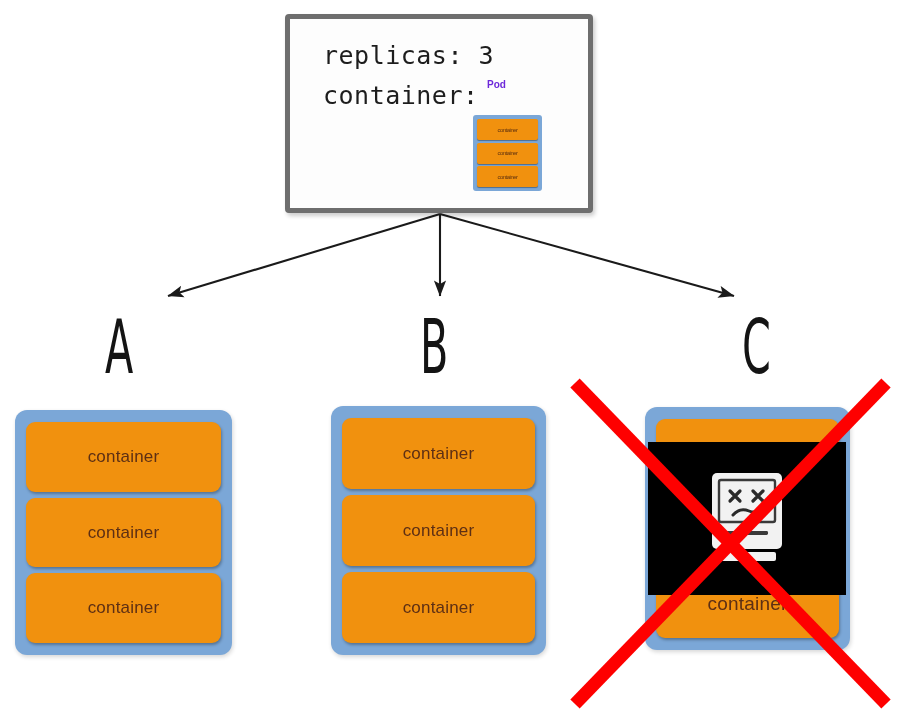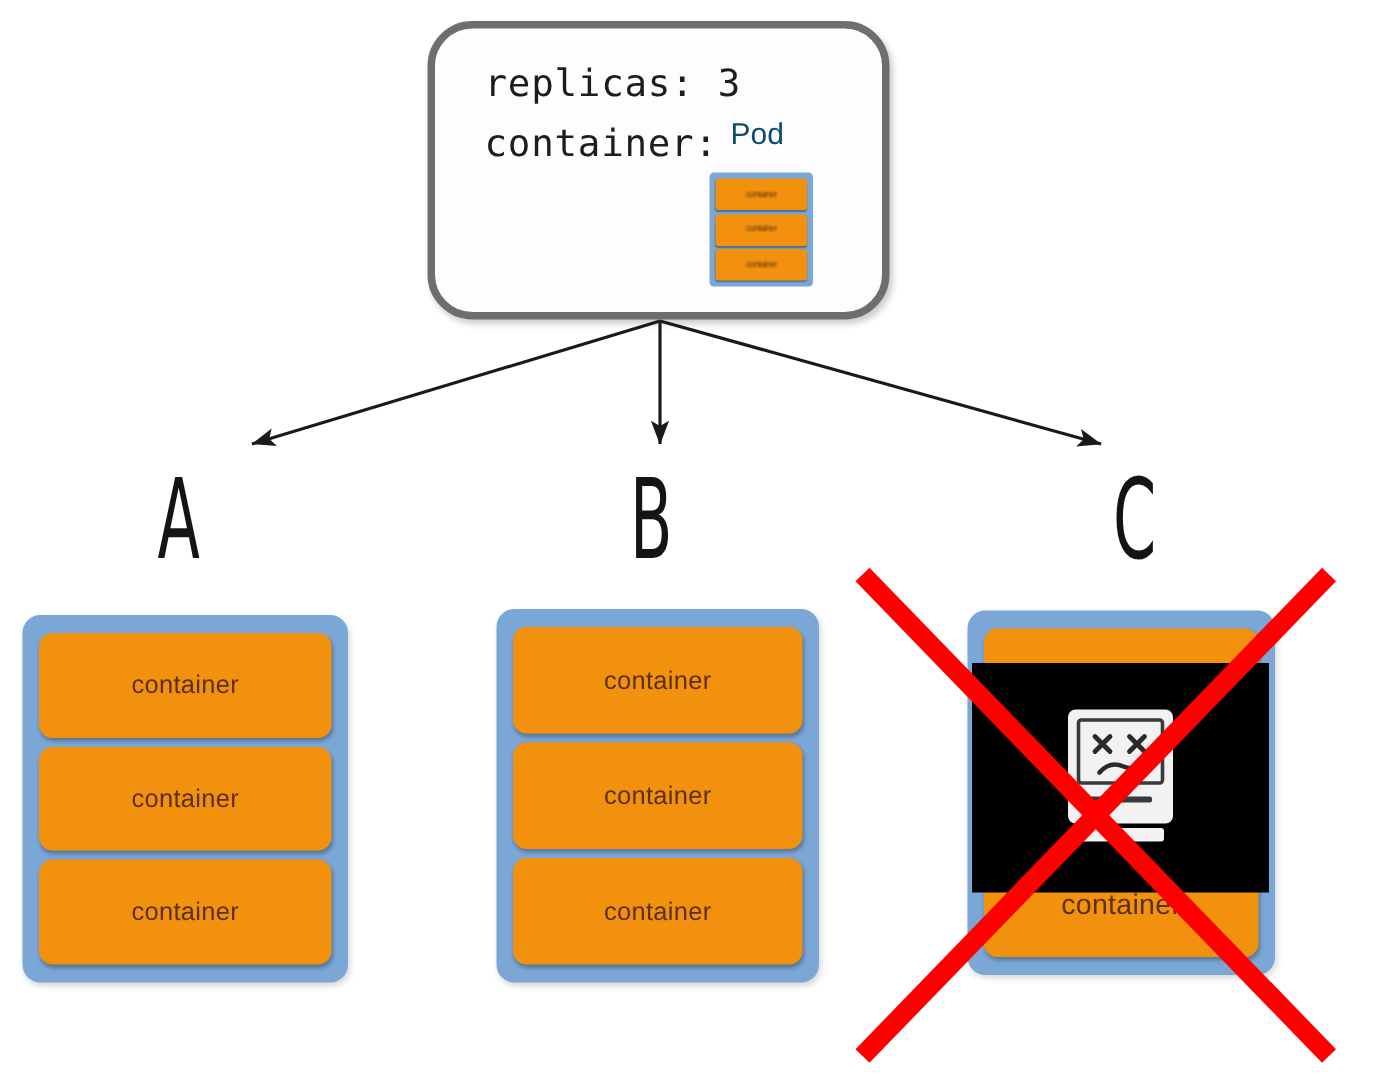--- a/index.html
+++ b/index.html
@@ -19,43 +19,43 @@
   
   .spec-box {
     position: absolute;
     left: 285px;
     top: 14px;
     width: 308px;
     height: 199px;
     box-sizing: border-box;
     background: #fdfdfd;
     border: 5px solid #6e6e6e;
-    border-radius: 30px;
+    border-radius: 4px;
     box-shadow: 2px 3px 4px rgba(0,0,0,0.20);
   }
   .spec-line {
     position: absolute;
     font-family: "DejaVu Sans Mono", "Liberation Mono", monospace;
     font-size: 25px;
     color: #1d1d1d;
     letter-spacing: 0.5px;
     white-space: pre;
   }
   .spec-replicas { left: 33px; top: 22px; }
   .spec-template { left: 33px; top: 62px; }
 
   
   .mini-pod-label {
     position: absolute;
     left: 197px;
     top: 60px;
     font-family: "Liberation Sans", sans-serif;
-    font-size: 20px;
-    font-weight: 400;
-    color: #0c4a6e;
+    font-size: 10px;
+    font-weight: 700;
+    color: #6d28d9;
   }
   .mini-pod {
     position: absolute;
     left: 183px;
     top: 96px;
     width: 69px;
     height: 76px;
     box-sizing: border-box;
     background: #7ba7d7;
     border-radius: 3px;

